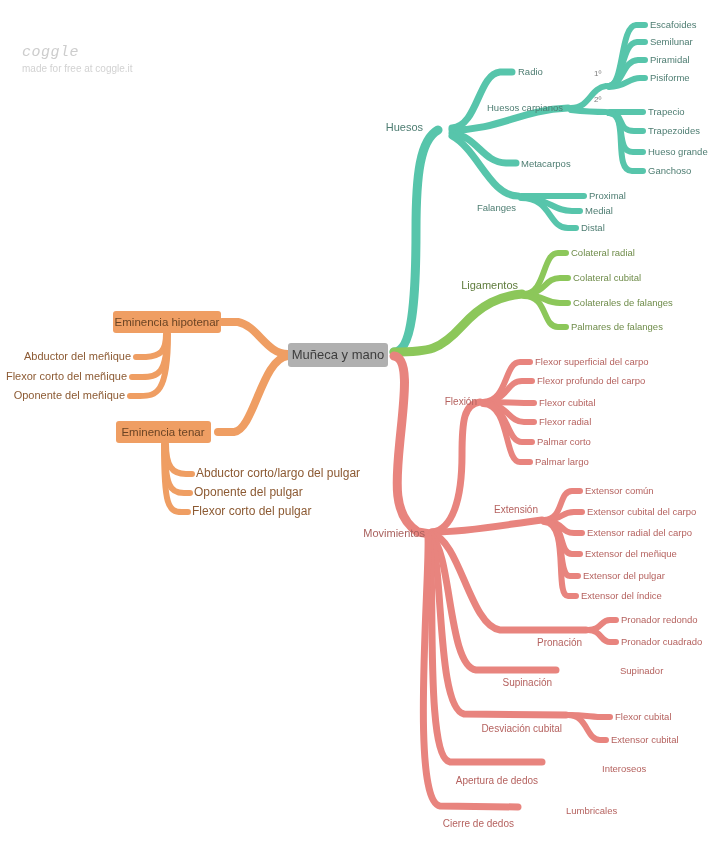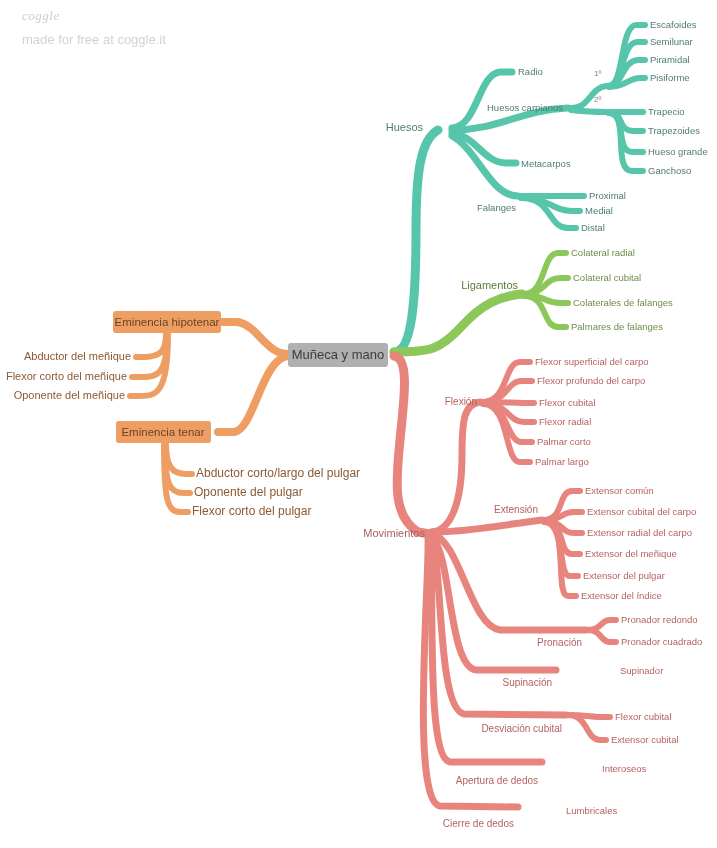--- a/index.html
+++ b/index.html
@@ -1,22 +1,22 @@
 <!DOCTYPE html>
 <html><head>
 <meta charset="utf-8">
 <style>
   html,body{margin:0;padding:0;background:#ffffff;}
   body{width:717px;height:848px;position:relative;overflow:hidden;
        font-family:"Liberation Sans","DejaVu Sans",sans-serif;}
   #map{position:absolute;left:0;top:0;width:717px;height:848px;}
   .brand{position:absolute;left:22px;top:8px;color:#cfcfcf;}
-  .brand-logo{font-family:Liberation Serif, serif;font-style:italic;
-              font-size:13px;letter-spacing:.5px;color:#cdcdcd;}
-  .brand-sub{font-size:13px;color:#d2d2d2;margin-top:8px;}
+  .brand-logo{font-family:Liberation Mono, monospace;font-style:italic;
+              font-size:15px;letter-spacing:.5px;color:#cdcdcd;margin-top:36px;}
+  .brand-sub{font-size:10px;color:#d2d2d2;margin-top:2px;}
   text{dominant-baseline:middle;}
   .lbl{font-family:"Liberation Sans","DejaVu Sans",sans-serif;}
   .teal-t{fill:#4e7d72;font-size:9.5px;}
   .teal-h{fill:#4e7d72;font-size:11px;}
   .green-t{fill:#6f8c4a;font-size:9.5px;}
   .green-h{fill:#5f7c3c;font-size:11px;}
   .red-t{fill:#b5625f;font-size:9.5px;}
   .red-h{fill:#b5625f;font-size:10px;}
   .red-hub{fill:#a9615e;font-size:11px;}
   .or-t{fill:#8c5a33;font-size:11px;}

